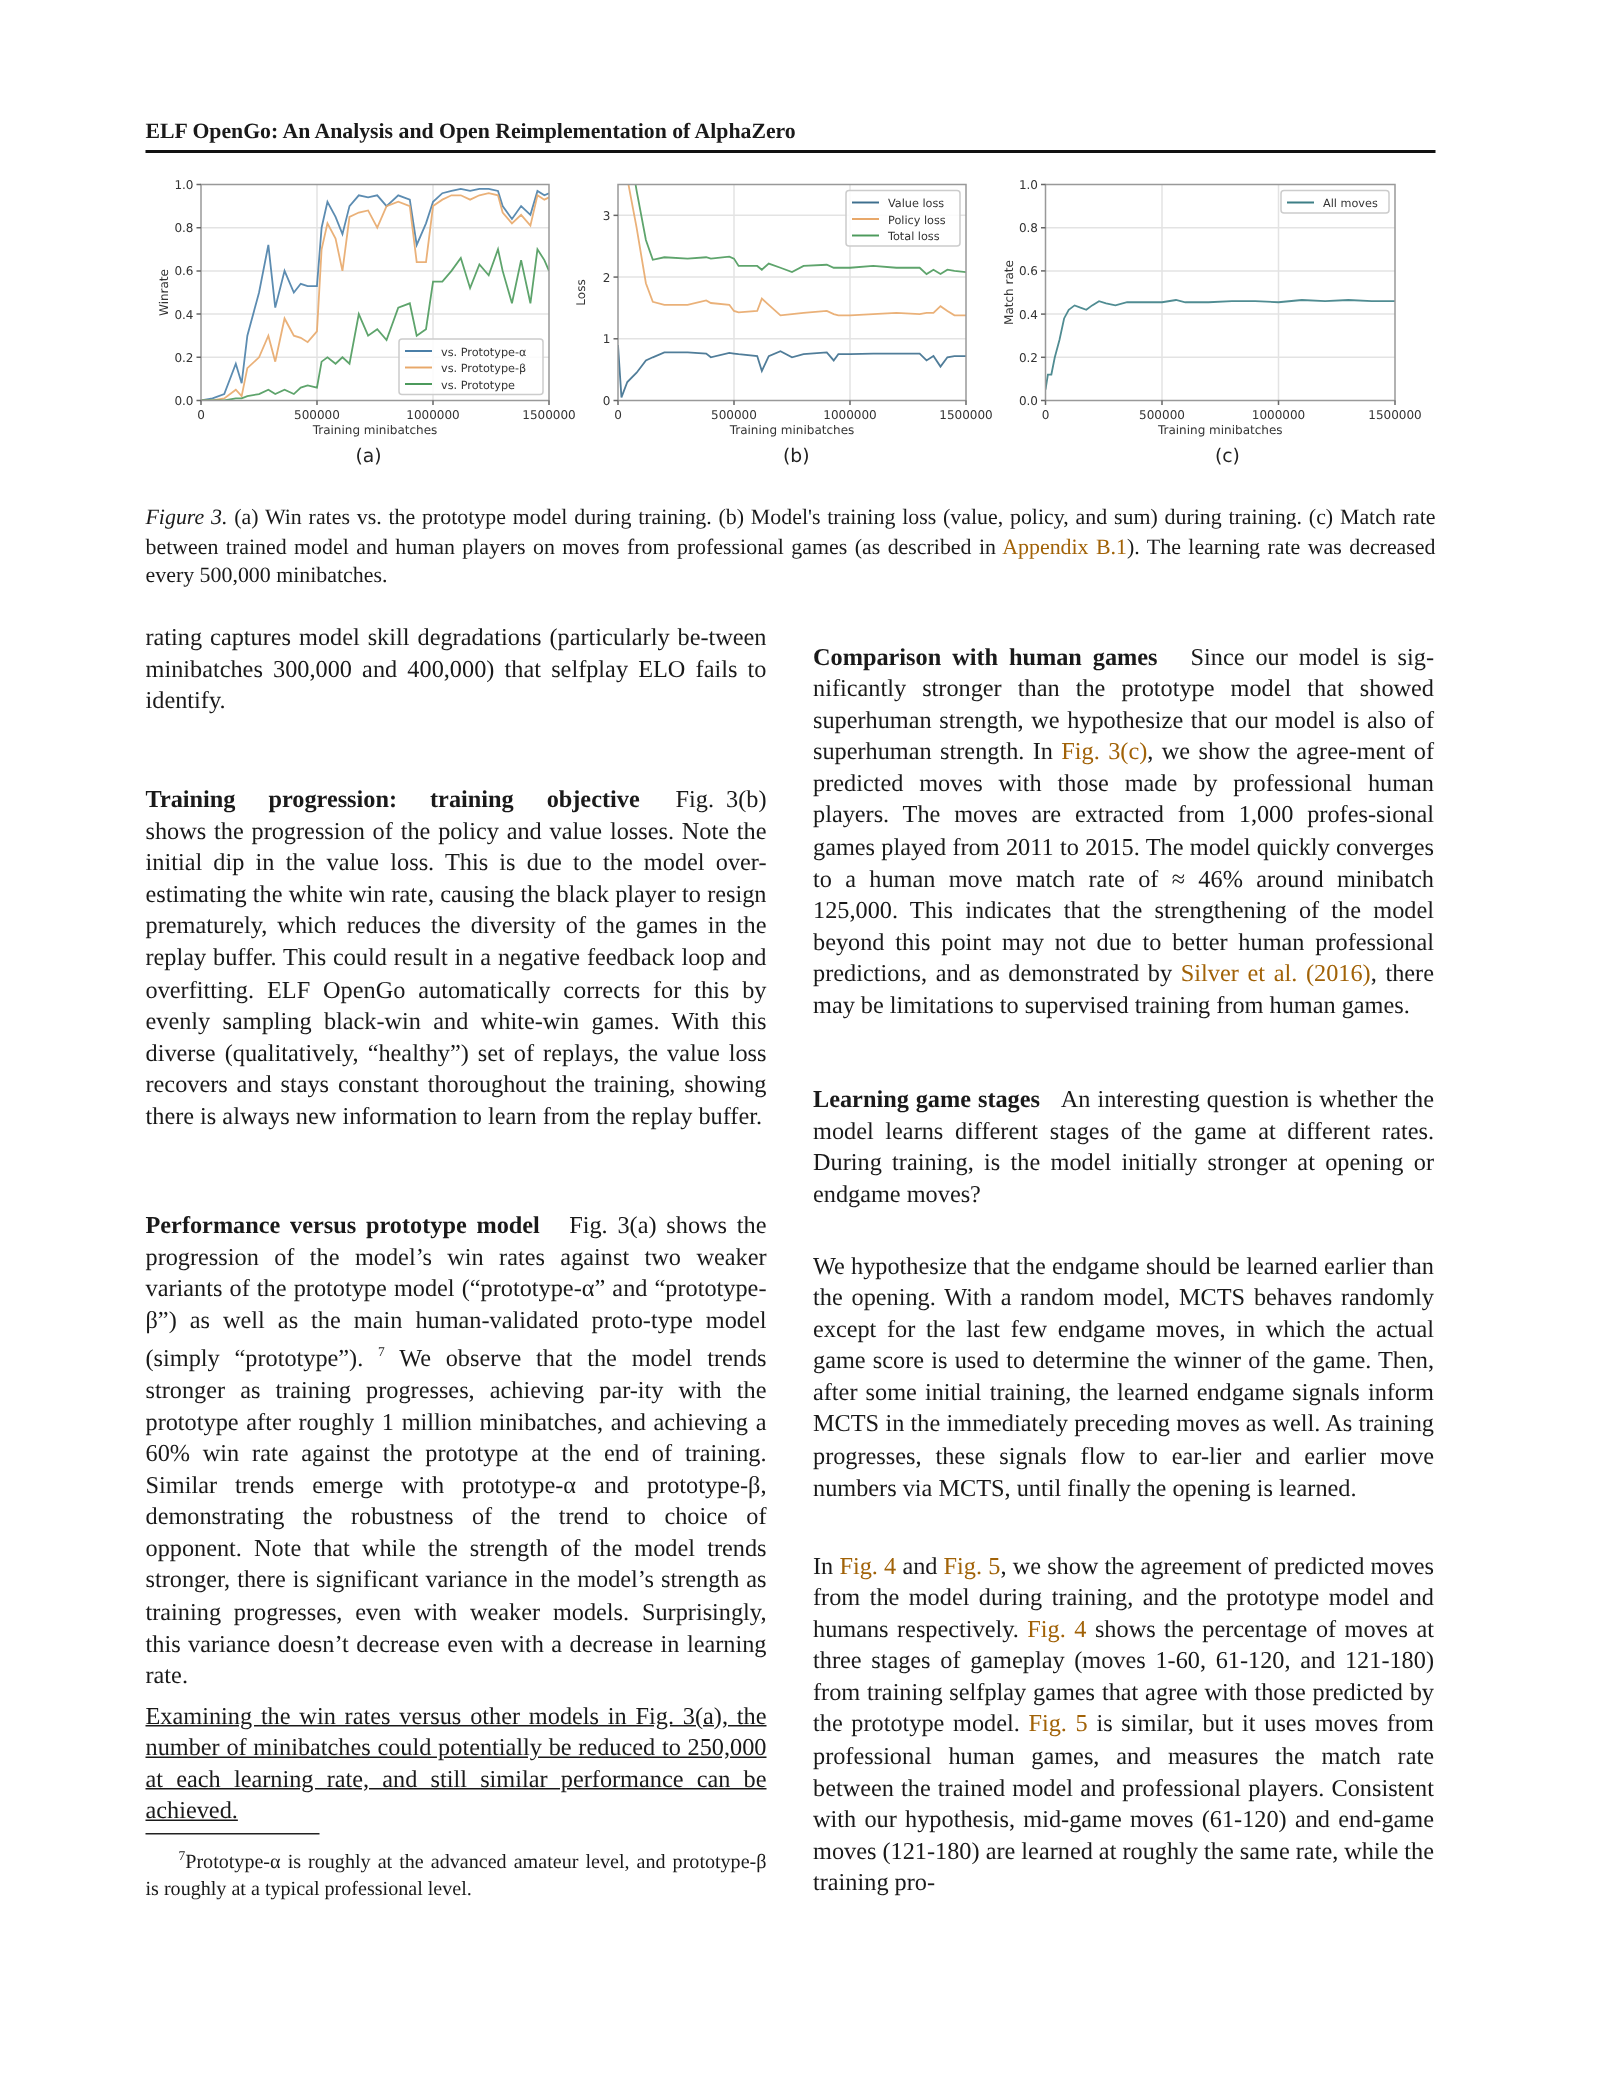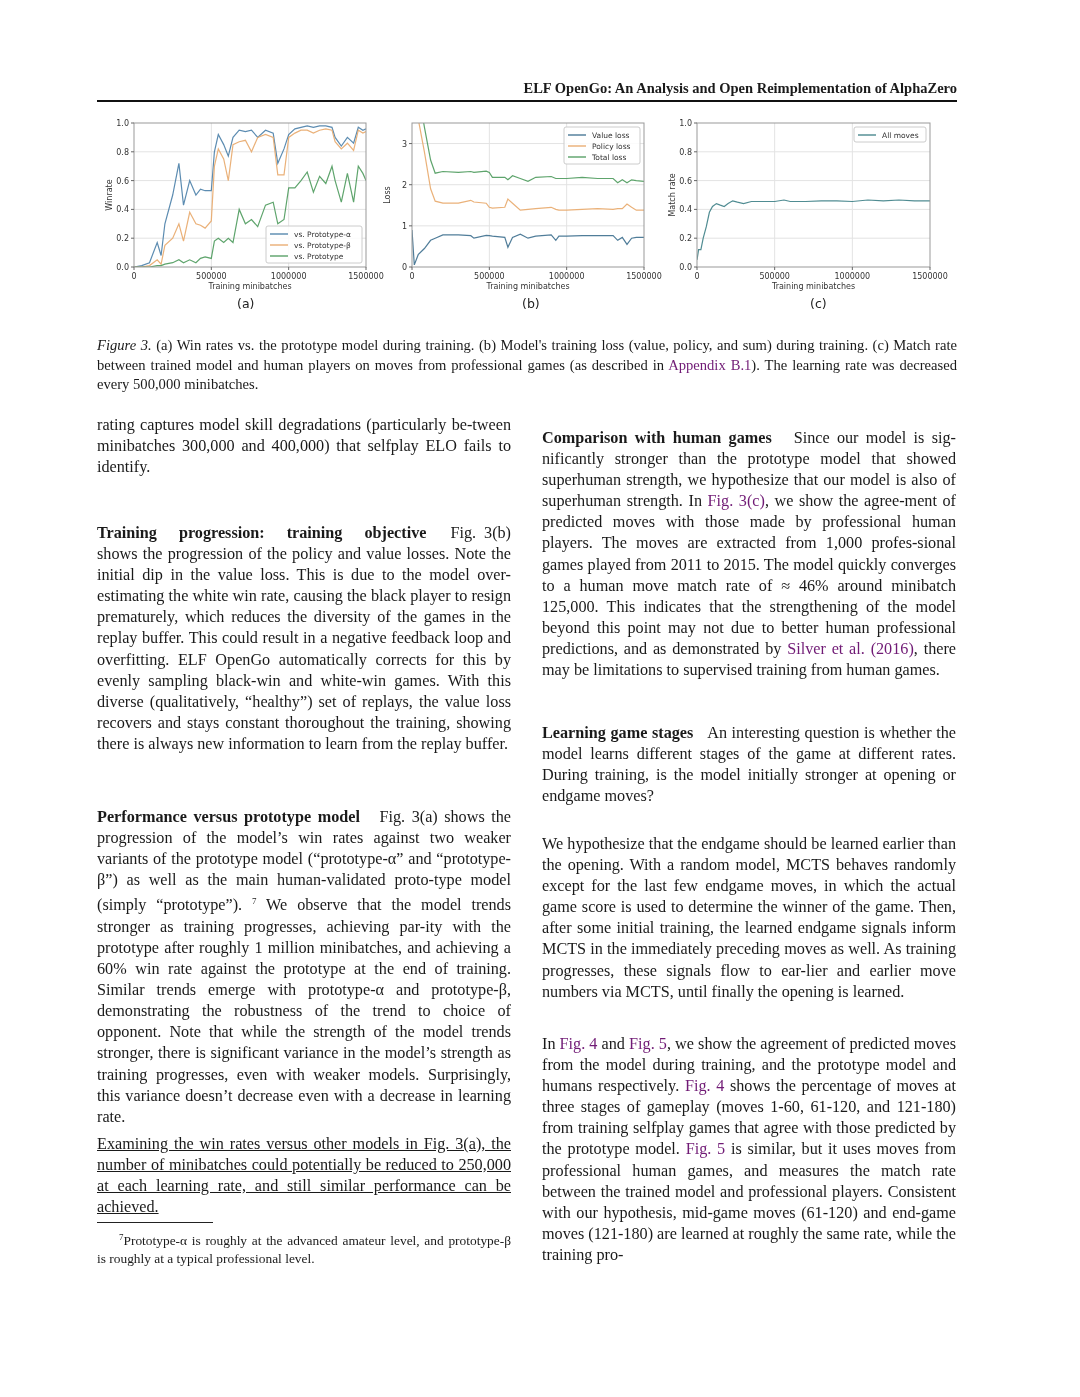--- a/index.html
+++ b/index.html
@@ -1,28 +1,28 @@
 <!DOCTYPE html>
 <html><head>
 <meta charset="utf-8">
 <style>
   html, body { margin: 0; padding: 0; background: #ffffff; }
   body { width: 1080px; height: 1397px; position: relative; overflow: hidden;
          font-family: "Liberation Serif", "DejaVu Serif", serif; color: #1a1a1a; }
-  .running-head { position: absolute; left: 97px; top: 80px; width: 860px; text-align: right;
+  .running-head { position: absolute; left: 97px; top: 80px; width: 860px; text-align: left;
                   font-weight: bold; font-size: 14.5px; }
   .head-rule { position: absolute; left: 97px; top: 100px; width: 860px; height: 2px; background: #111; }
   .fig { position: absolute; top: 112px; }
   .fig svg { display: block; }
   .fig text { font-family: "DejaVu Sans", sans-serif; fill: #333; }
   .subcap { position: absolute; font-family: "DejaVu Sans", sans-serif; font-size: 12.5px; color: #222; }
   .caption { position: absolute; left: 97px; top: 336px; width: 860px; font-size: 14.6px; line-height: 19.5px;
              text-align: justify; }
   .caption .lbl { font-style: italic; }
-  .link { color: #701a75; }
+  .link { color: #a16207; }
   .col { position: absolute; width: 414px; font-size: 16.2px; line-height: 21.1px; text-align: justify; hyphens: manual; }
   .col p { margin: 0; }
   .col .h { font-weight: bold; }
   .fn-rule { position: absolute; left: 97px; top: 1222px; width: 116px; height: 1px; background: #222; }
   .footnote { position: absolute; left: 97px; top: 1228px; width: 414px; font-size: 13.4px; line-height: 18px; text-align: justify; }
   .footnote .ind { display: inline-block; width: 22px; }
   sup { font-size: 9px; }
 </style>
 </head>
 <body>

